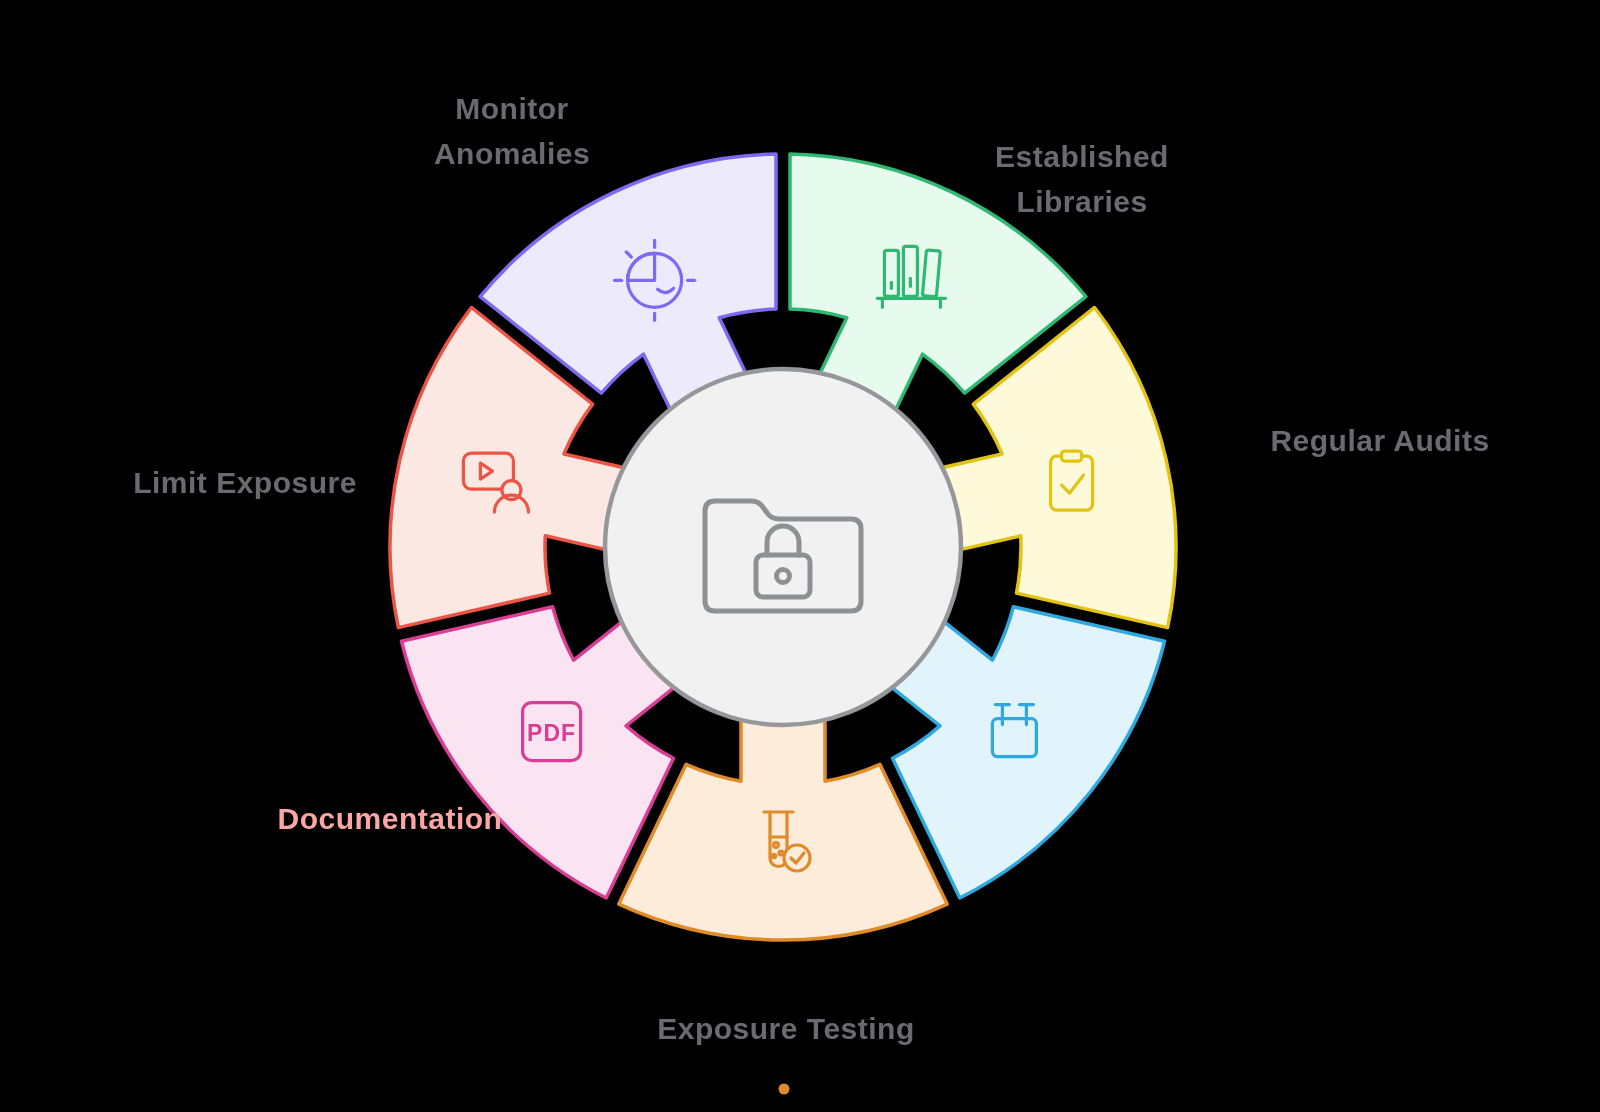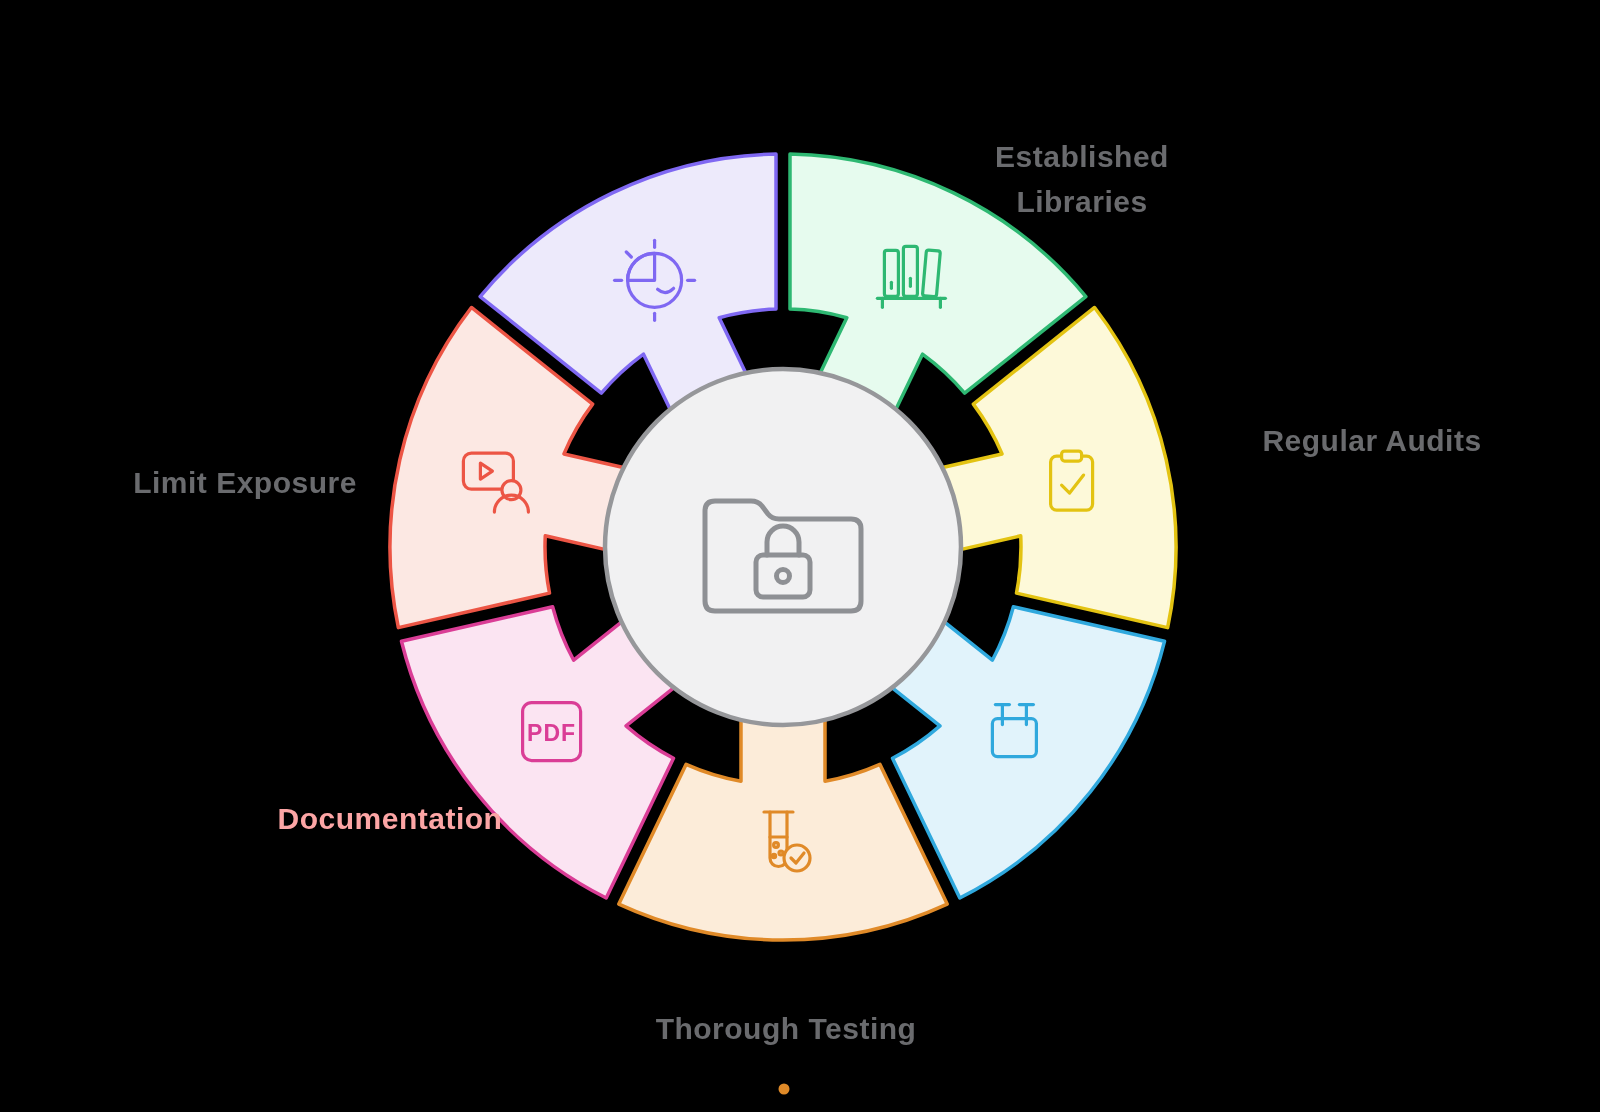--- a/index.html
+++ b/index.html
@@ -107,17 +107,19 @@
         <path d="M -16,8 V -5 A 16 16 0 0 1 16,-5 V 8"></path>
         <circle cx="0" cy="29" r="6.5"></circle>
       </g>
     </g>
 
     <circle cx="784" cy="1089" r="5.5" stroke="none" fill="#e08a28"></circle>
   </svg>
 
   <div class="wheel-label lbl-established" style="color: rgb(106, 107, 110); margin-top: 48px;">Established
 Libraries</div>
-  <div class="wheel-label lbl-audits" style="color: rgb(106, 107, 110);">Regular Audits</div>
-  <div class="wheel-label lbl-testing" style="color: rgb(106, 107, 110);">Thorough Testing</div>
+  <div class="wheel-label lbl-audits" style="color: rgb(106, 107, 110); margin-left: 8px;">Regular Audits</div>
+  <div class="wheel-label lbl-testing" style="color: rgb(106, 107, 110);">Exposure Testing</div>
   <div class="wheel-label lbl-doc" style="color: #fca5a5; margin-left: 40px;">Documentation</div>
   <div class="wheel-label lbl-exposure" style="color: rgb(106, 107, 110);">Limit Exposure</div>
+  <div class="wheel-label lbl-monitor" style="color: rgb(106, 107, 110);">Monitor
+Anomalies</div>
 </div>
 
 </body></html>

